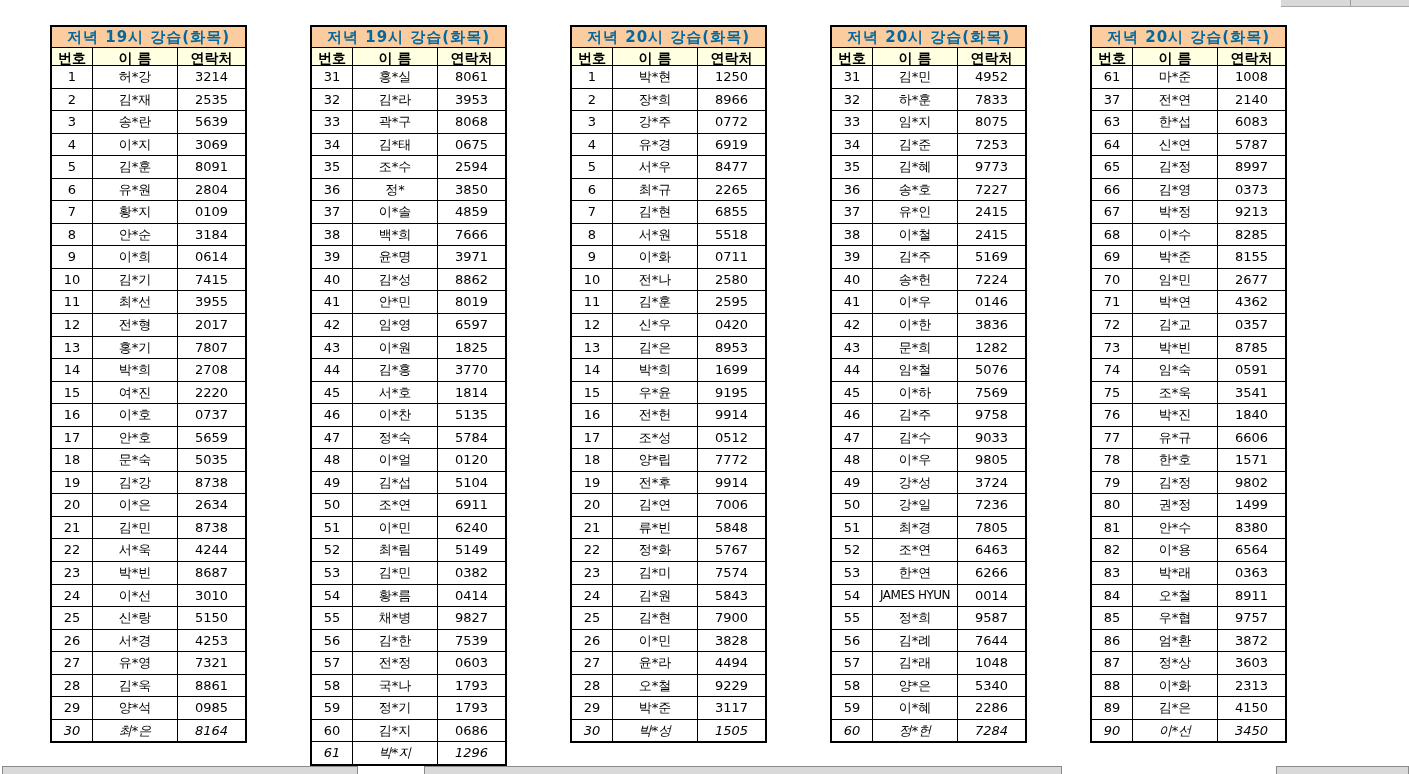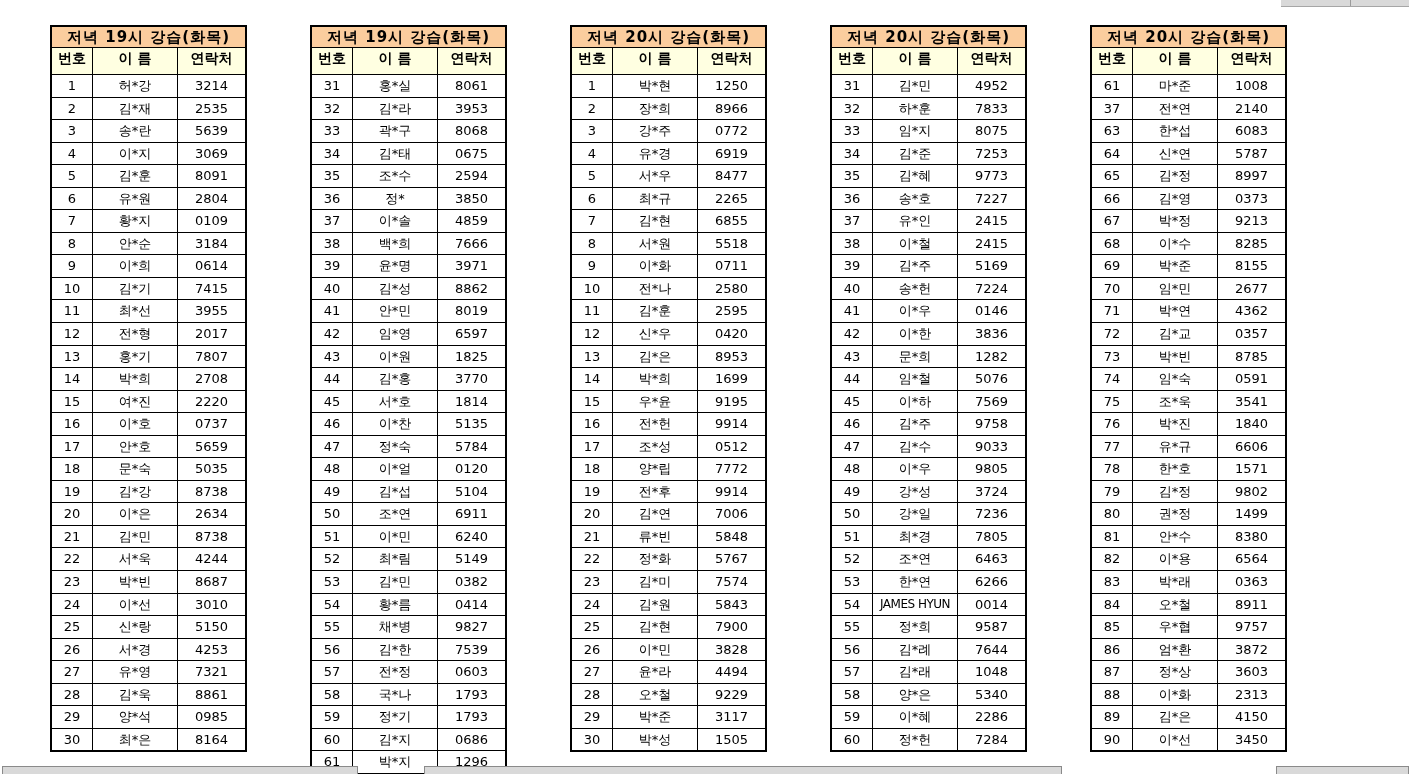--- a/index.html
+++ b/index.html
@@ -8,33 +8,33 @@
     background:#ffffff;
     font-family:"DejaVu Sans","Liberation Sans",sans-serif;
   }
   .roster{
     position:absolute;top:25px;
     border:2px solid #000;background:#fff;
   }
   .title{
     height:20px;line-height:20px;text-align:center;
     font-weight:bold;font-size:15px;letter-spacing:1px;
-    color:#000000;background:#fbcd9e;
+    color:#0369a1;background:#fbcd9e;
     border-bottom:1px solid #000;
   }
   .hrow{
     display:flex;background:#ffffe1;border-bottom:1px solid #000;
   }
-  .hrow .cell{height:26px;line-height:21px;font-size:14px;font-weight:bold;}
+  .hrow .cell{height:17px;line-height:21px;font-size:14px;font-weight:bold;}
   .cell{box-sizing:border-box;text-align:center;overflow:hidden;white-space:nowrap;}
   .c0{width:40px;}
   .c1{width:86px;border-left:1px solid #000;border-right:1px solid #000;}
   .c2{width:67px;}
   .row{display:flex;border-bottom:1px solid #000;}
-  .row:last-child{border-bottom:none;}
+  .row:last-child{border-bottom:none;font-style:italic;}
   .row .cell{height:21.55px;line-height:21.5px;font-size:13px;}
   .row .cell.small{font-size:12px;letter-spacing:-0.5px;}
   
   .cutbar{
     position:absolute;top:766px;height:8px;
     background:#d9d9d9;border:1px solid #8a8a8a;border-bottom:none;
     box-sizing:border-box;
   }
   .topstrip{
     position:absolute;top:0;left:1281px;width:128px;height:7px;

